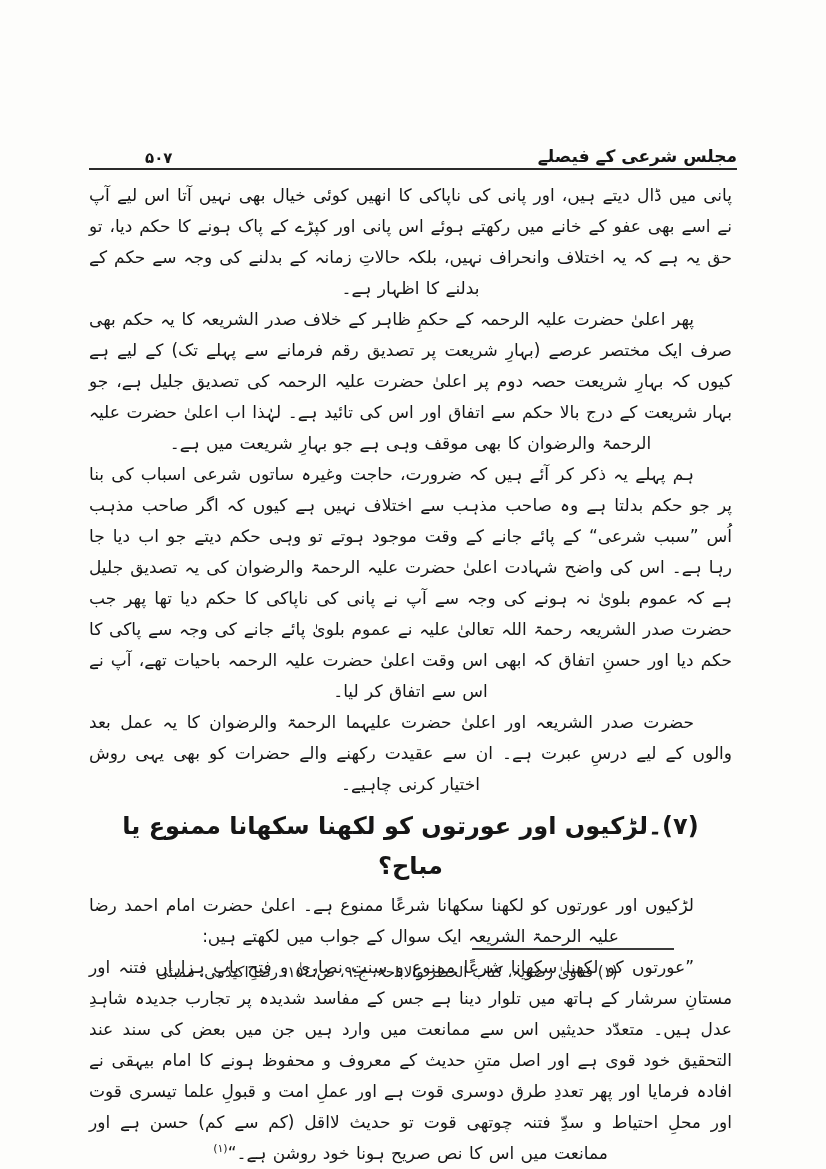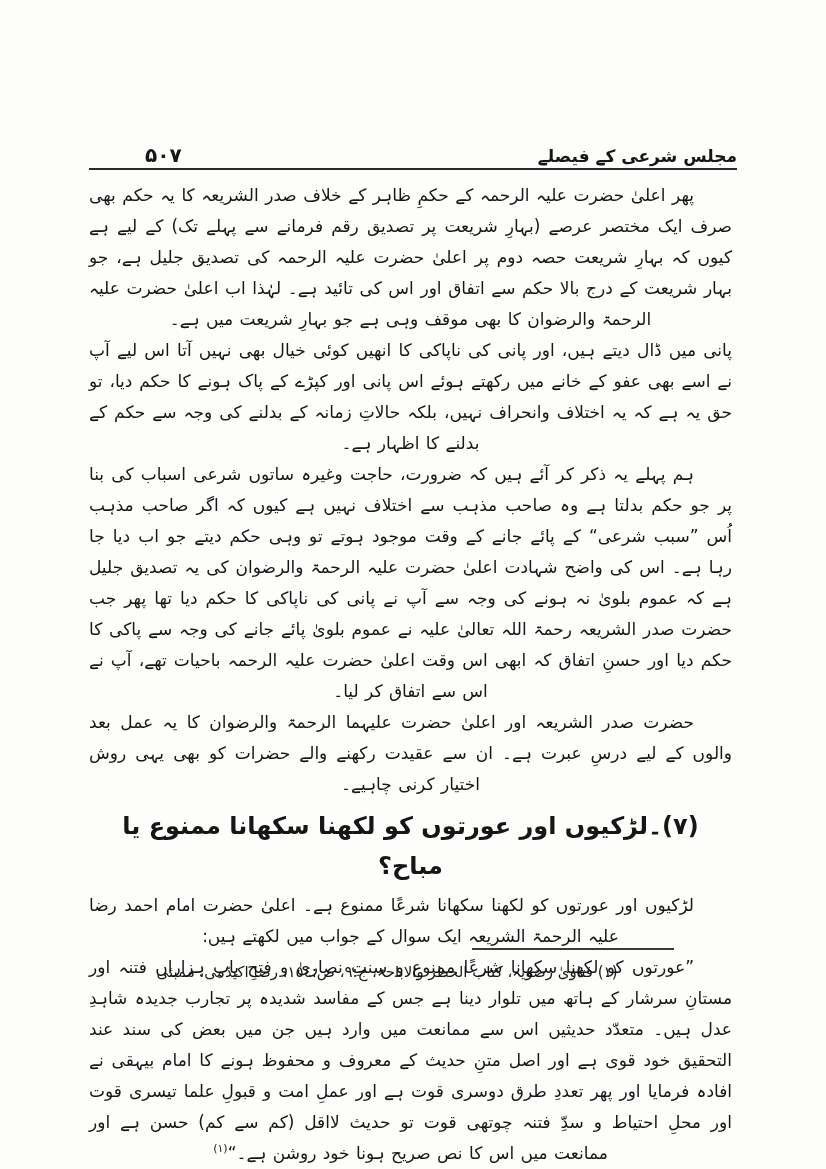--- a/index.html
+++ b/index.html
@@ -26,21 +26,21 @@
   .running-head .book-title{
     position:absolute;
     right:0;bottom:2px;
     font-size:17px;
     font-weight:bold;
     letter-spacing:0.5px;
   }
   .running-head .page-number{
     position:absolute;
     left:56px;bottom:1px;
-    font-size:20px;
+    font-size:15px;
     font-weight:bold;
   }
   
   .text-block{
     position:absolute;
     top:180px;right:94px;left:89px;
   }
   .para{
     margin:0;
     font-size:17px;
@@ -86,23 +86,23 @@
 
 <div class="page">
 
   <div class="running-head">
     <span class="book-title">مجلس شرعی کے فیصلے</span>
     <span class="page-number">۵۰۷</span>
   </div>
 
   <div class="text-block">
 
+    <p class="para">پانی میں ڈال دیتے ہیں، اور پانی کی ناپاکی کا انھیں کوئی خیال بھی نہیں آتا اس لیے آپ نے اسے بھی عفو کے خانے میں رکھتے ہوئے اس پانی اور کپڑے کے پاک ہونے کا حکم دیا، تو حق یہ ہے کہ یہ اختلاف وانحراف نہیں، بلکہ حالاتِ زمانہ کے بدلنے کی وجہ سے حکم کے بدلنے کا اظہار ہے۔</p>
+
     <p class="para indent">پھر اعلیٰ حضرت علیہ الرحمہ کے حکمِ ظاہر کے خلاف صدر الشریعہ کا یہ حکم بھی صرف ایک مختصر عرصے (بہارِ شریعت پر تصدیق رقم فرمانے سے پہلے تک) کے لیے ہے کیوں کہ بہارِ شریعت حصہ دوم پر اعلیٰ حضرت علیہ الرحمہ کی تصدیق جلیل ہے، جو بہار شریعت کے درج بالا حکم سے اتفاق اور اس کی تائید ہے۔ لہٰذا اب اعلیٰ حضرت علیہ الرحمۃ والرضوان کا بھی موقف وہی ہے جو بہارِ شریعت میں ہے۔</p>
-
-    <p class="para">پانی میں ڈال دیتے ہیں، اور پانی کی ناپاکی کا انھیں کوئی خیال بھی نہیں آتا اس لیے آپ نے اسے بھی عفو کے خانے میں رکھتے ہوئے اس پانی اور کپڑے کے پاک ہونے کا حکم دیا، تو حق یہ ہے کہ یہ اختلاف وانحراف نہیں، بلکہ حالاتِ زمانہ کے بدلنے کی وجہ سے حکم کے بدلنے کا اظہار ہے۔</p>
 
     <p class="para indent">ہم پہلے یہ ذکر کر آئے ہیں کہ ضرورت، حاجت وغیرہ ساتوں شرعی اسباب کی بنا پر جو حکم بدلتا ہے وہ صاحب مذہب سے اختلاف نہیں ہے کیوں کہ اگر صاحب مذہب اُس ”سبب شرعی“ کے پائے جانے کے وقت موجود ہوتے تو وہی حکم دیتے جو اب دیا جا رہا ہے۔ اس کی واضح شہادت اعلیٰ حضرت علیہ الرحمۃ والرضوان کی یہ تصدیق جلیل ہے کہ عموم بلویٰ نہ ہونے کی وجہ سے آپ نے پانی کی ناپاکی کا حکم دیا تھا پھر جب حضرت صدر الشریعہ رحمۃ اللہ تعالیٰ علیہ نے عموم بلویٰ پائے جانے کی وجہ سے پاکی کا حکم دیا اور حسنِ اتفاق کہ ابھی اس وقت اعلیٰ حضرت علیہ الرحمہ باحیات تھے، آپ نے اس سے اتفاق کر لیا۔</p>
 
     <p class="para indent">حضرت صدر الشریعہ اور اعلیٰ حضرت علیہما الرحمۃ والرضوان کا یہ عمل بعد والوں کے لیے درسِ عبرت ہے۔ ان سے عقیدت رکھنے والے حضرات کو بھی یہی روش اختیار کرنی چاہیے۔</p>
 
     <h2 class="section-heading">(۷)۔لڑکیوں اور عورتوں کو لکھنا سکھانا ممنوع یا مباح؟</h2>
 
     <p class="para indent">لڑکیوں اور عورتوں کو لکھنا سکھانا شرعًا ممنوع ہے۔ اعلیٰ حضرت امام احمد رضا علیہ الرحمۃ الشریعہ ایک سوال کے جواب میں لکھتے ہیں:</p>
 
     <p class="para indent"><span>”عورتوں کو لکھنا سکھانا شرعًا ممنوع و سنتِ نصاریٰ و فتحِ بابِ ہزاراں فتنہ اور مستانِ سرشار کے ہاتھ میں تلوار دینا ہے جس کے مفاسد شدیدہ پر تجارب جدیدہ شاہدِ عدل ہیں۔ متعدّد حدیثیں اس سے ممانعت میں وارد ہیں جن میں بعض کی سند عند التحقیق خود قوی ہے اور اصل متنِ حدیث کے معروف و محفوظ ہونے کا امام بیہقی نے افادہ فرمایا اور پھر تعددِ طرق دوسری قوت ہے اور عملِ امت و قبولِ علما تیسری قوت اور محلِ احتیاط و سدِّ فتنہ چوتھی قوت تو حدیث لااقل (کم سے کم) حسن ہے اور ممانعت میں اس کا نص صریح ہونا خود روشن ہے۔“</span><span class="fn-marker">(۱)</span></p>

